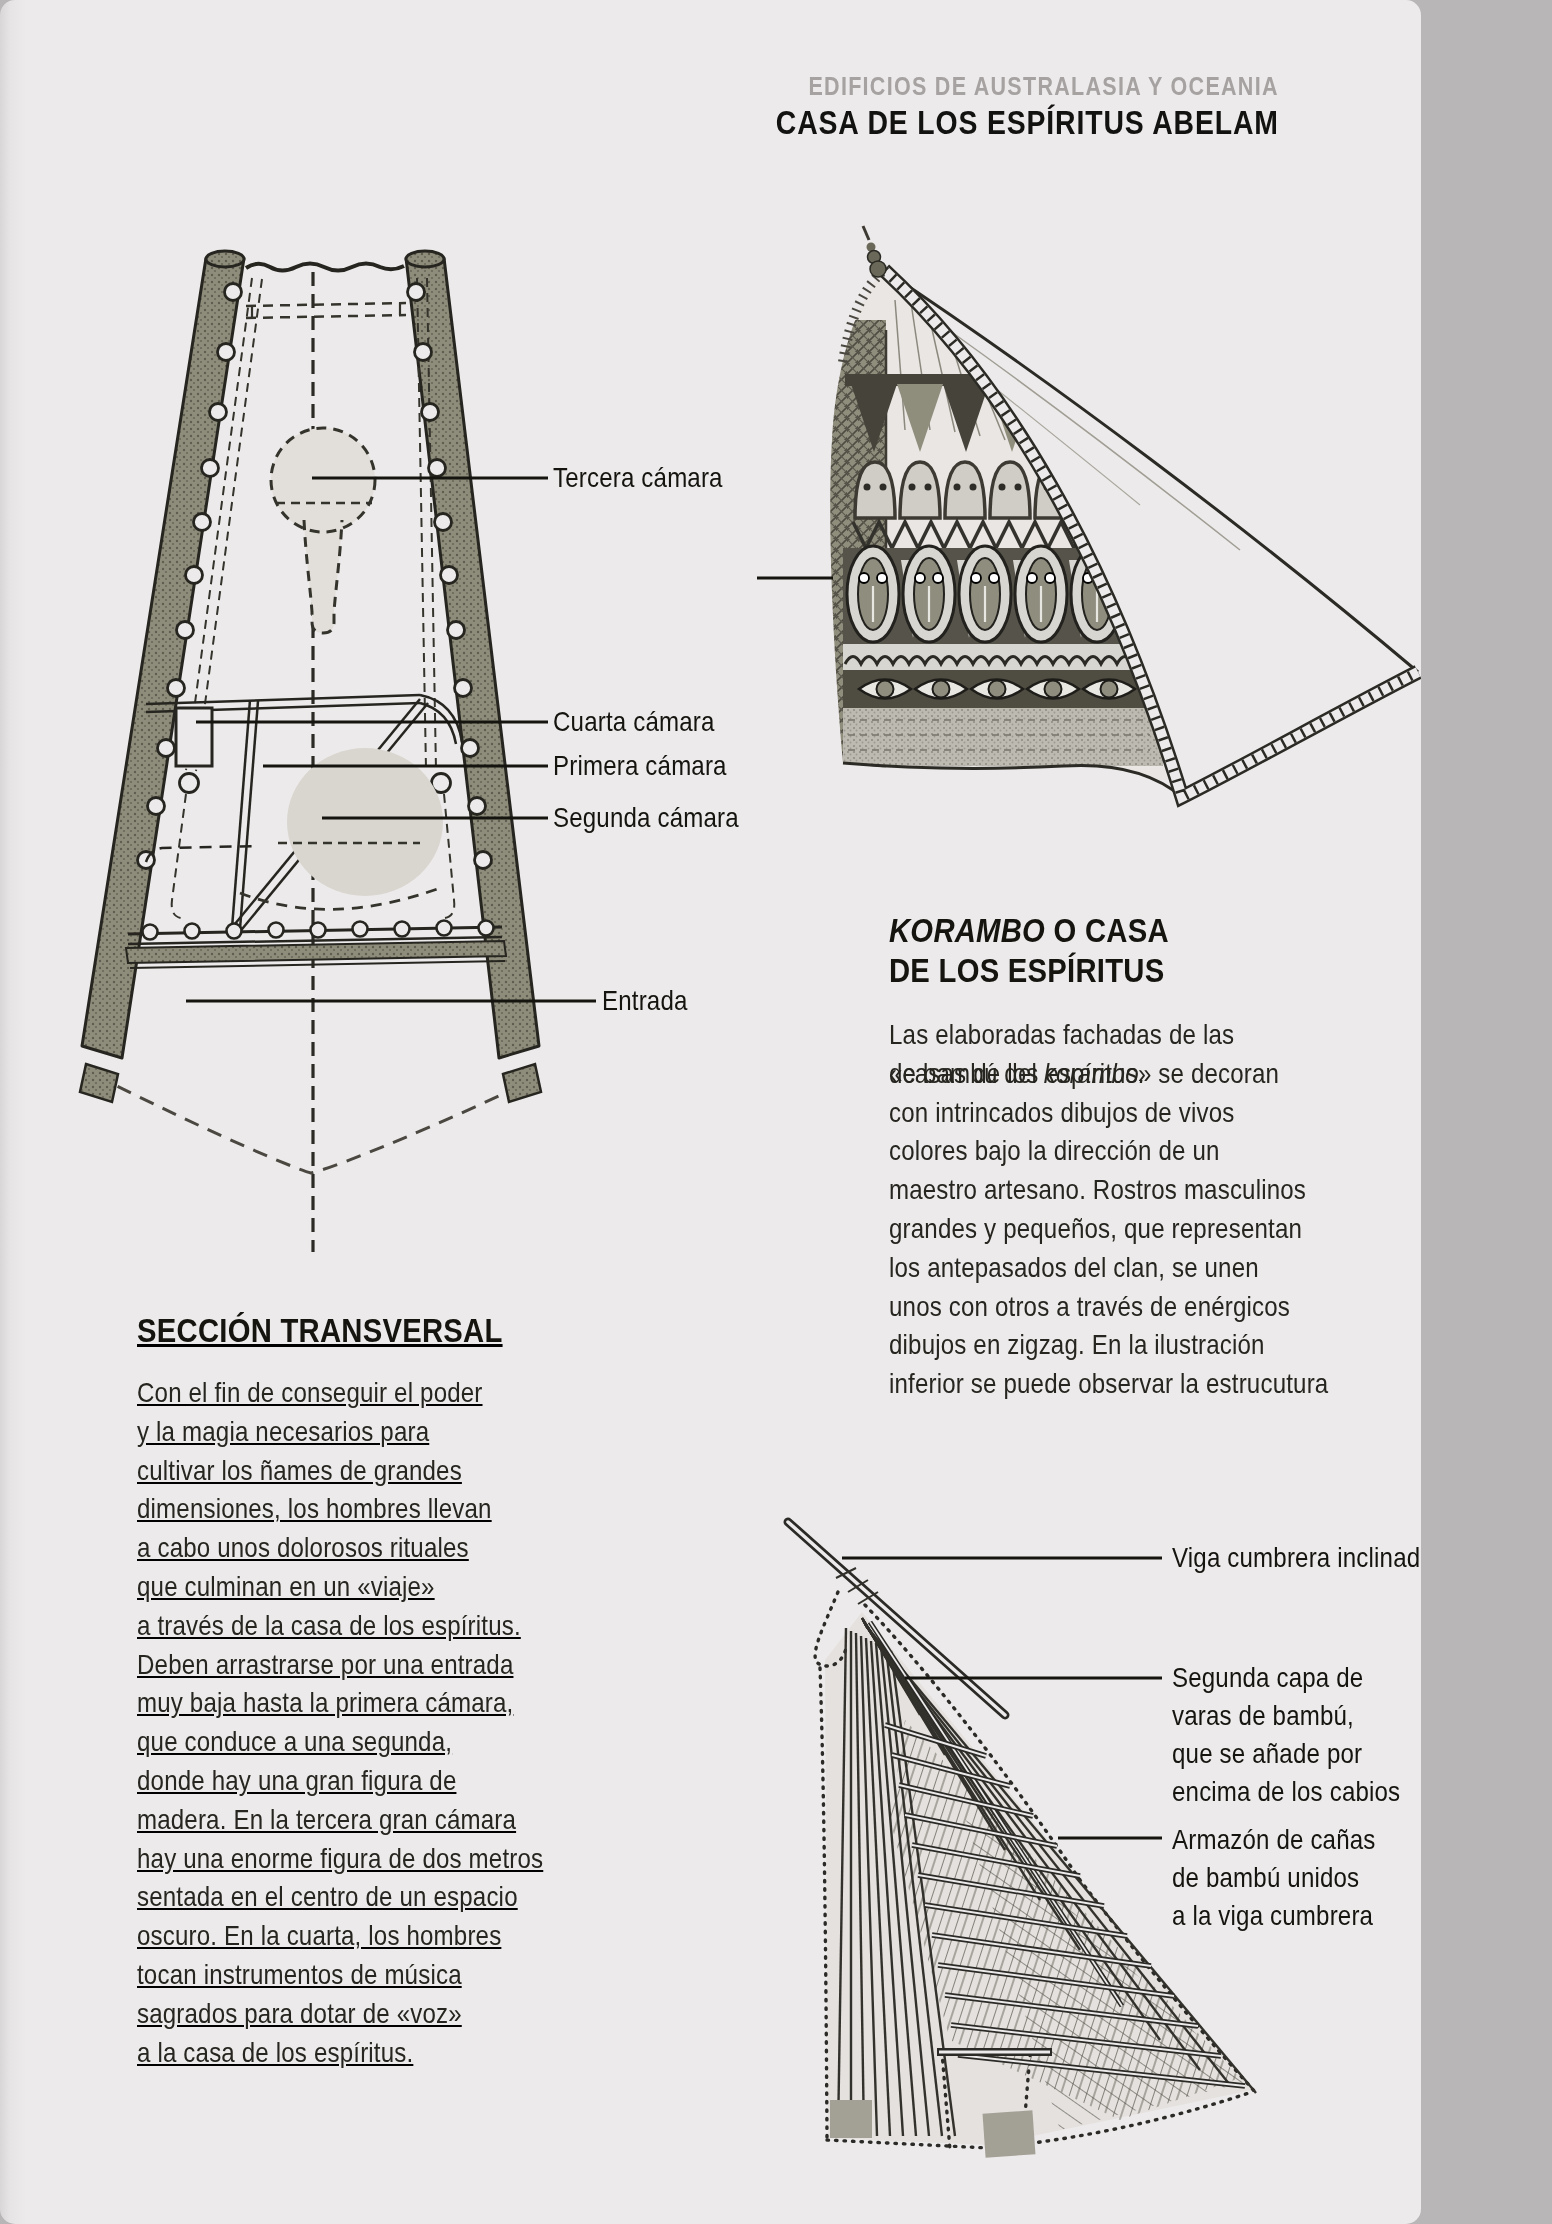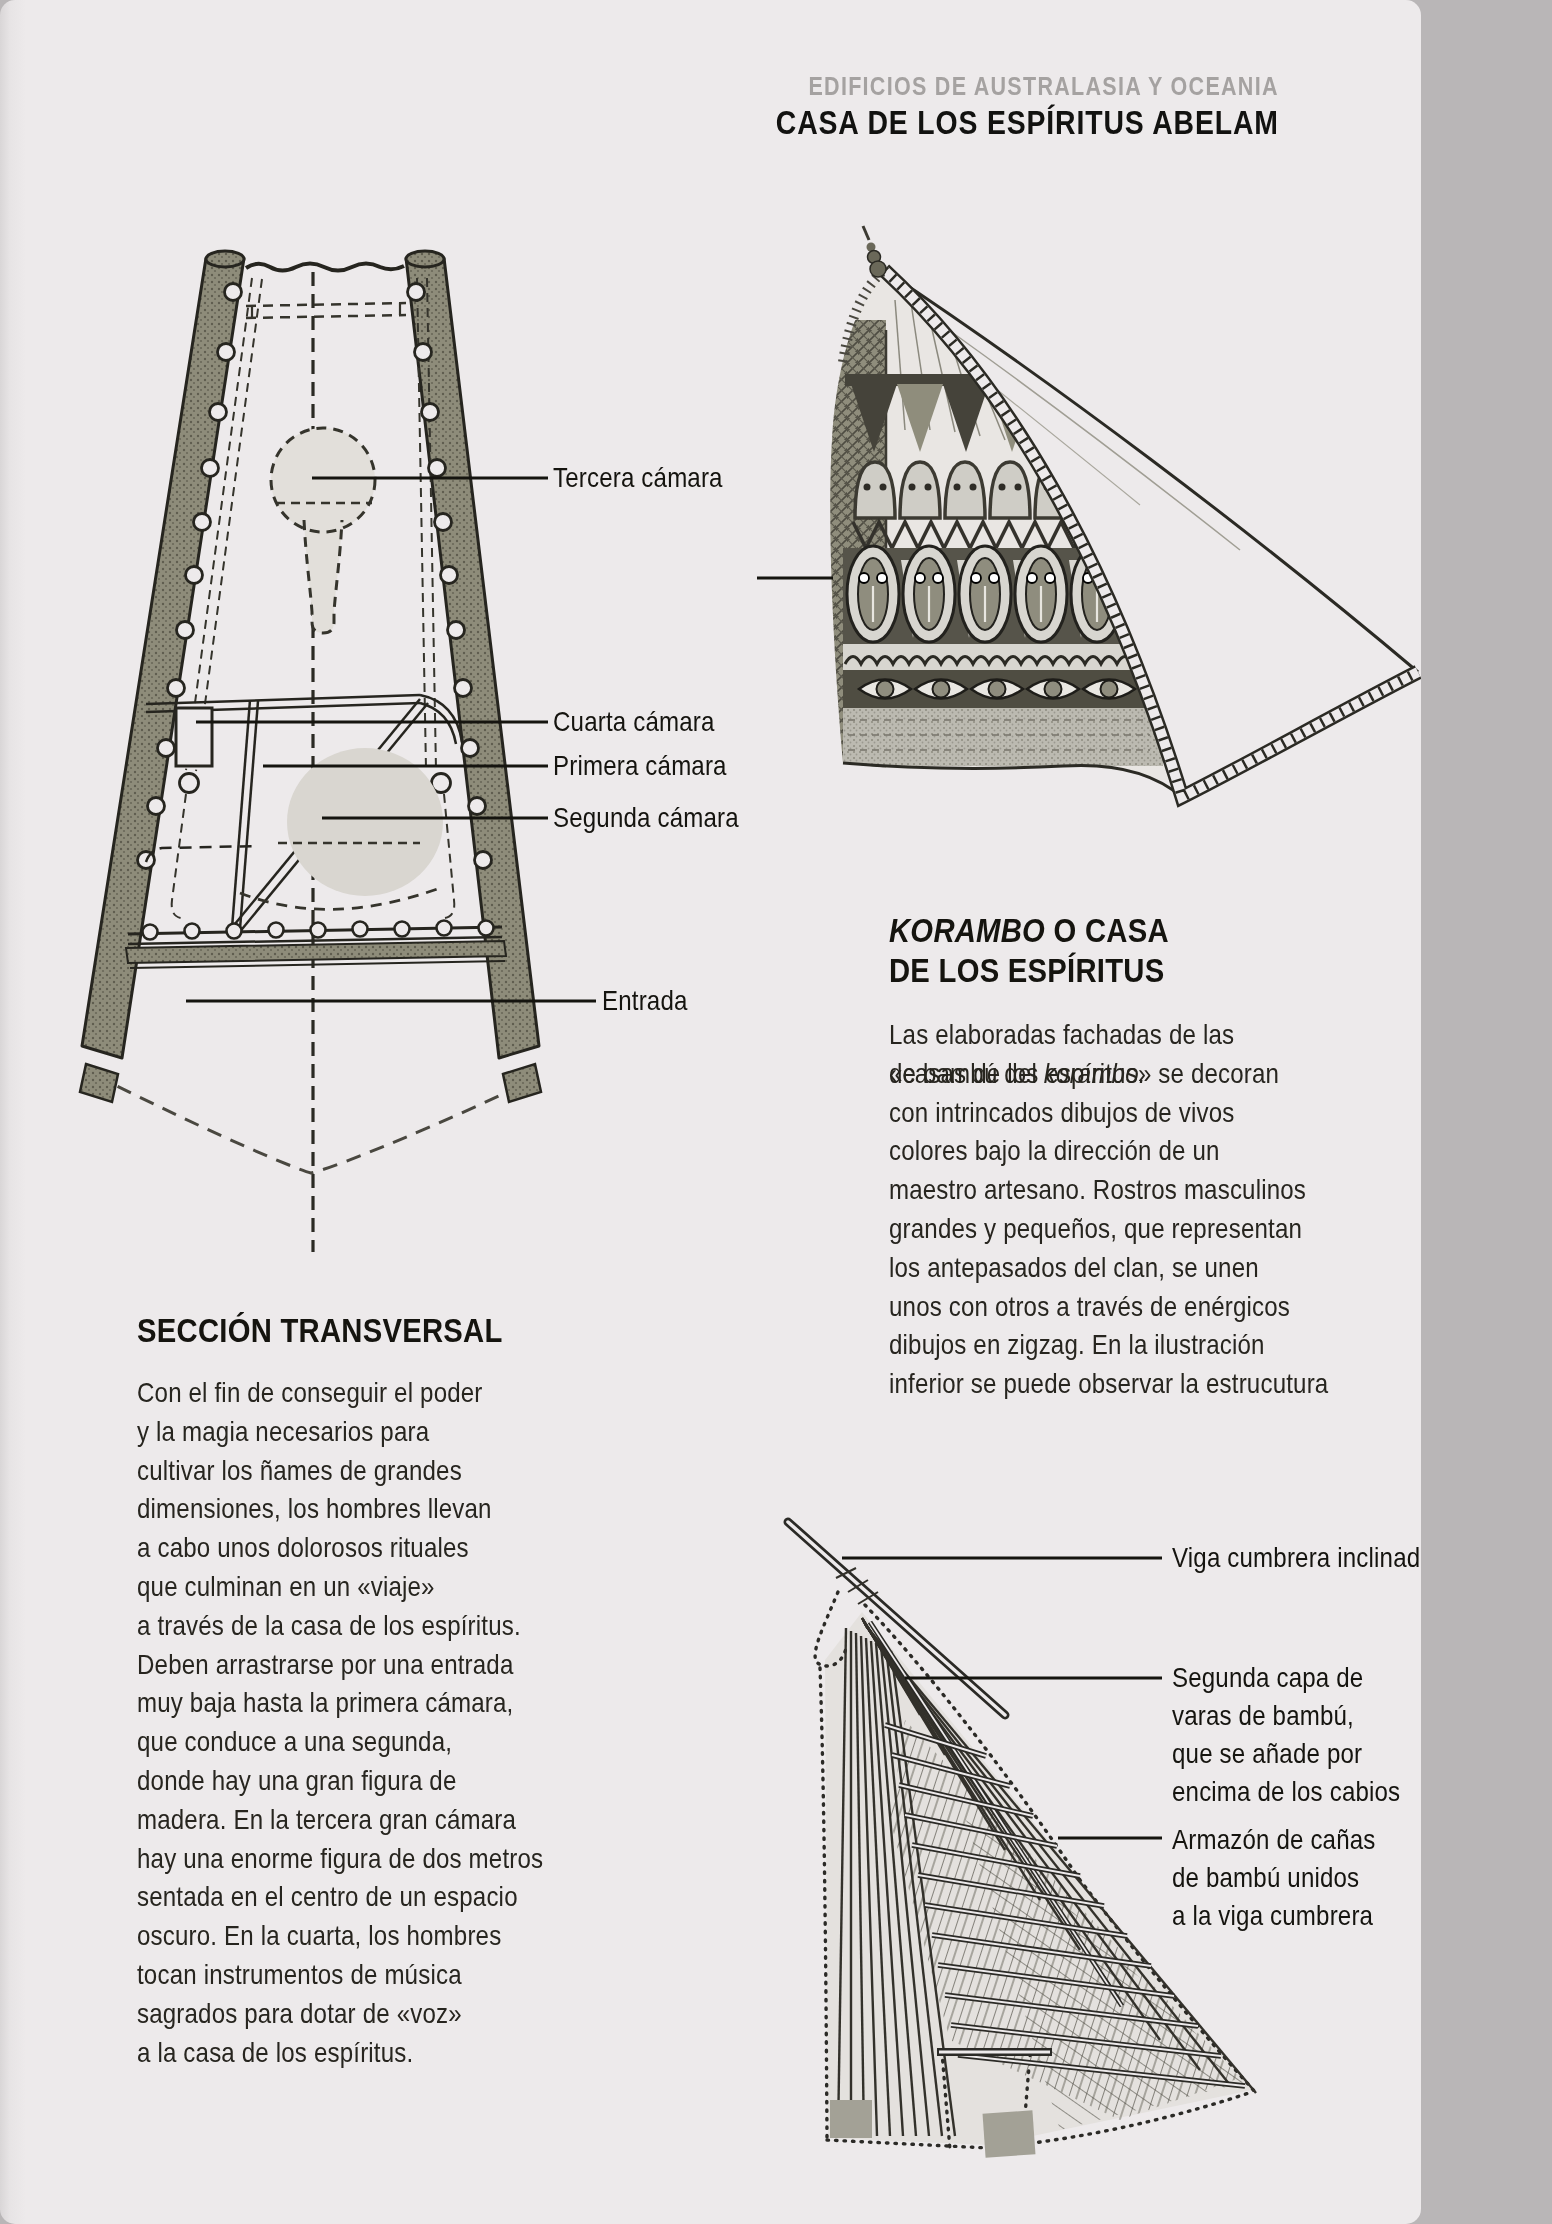--- a/index.html
+++ b/index.html
@@ -336,21 +336,21 @@
           <div>grandes y pequeños, que representan</div>
           <div>los antepasados del clan, se unen</div>
           <div>unos con otros a través de enérgicos</div>
           <div>dibujos en zigzag. En la ilustración</div>
           <div>inferior se puede observar la estrucutura</div>
         </div>
       <div><span>de bambú del </span><span class="it">korambo.</span></div>
     </div>
   </div>
 
-  <div class="abs" style="left:137px;top:1310px;">
+  <div class="abs" style="left:137px;top:1310px;text-decoration:underline;">
     <div class="h2 cx">SECCIÓN TRANSVERSAL</div>
     <div class="body-text cx" style="margin-top:24px;">
         <div>Con el fin de conseguir el poder</div>
         <div>y la magia necesarios para</div>
         <div>cultivar los ñames de grandes</div>
         <div>dimensiones, los hombres llevan</div>
         <div>a cabo unos dolorosos rituales</div>
         <div>que culminan en un «viaje»</div>
         <div>a través de la casa de los espíritus.</div>
         <div>Deben arrastrarse por una entrada</div>

